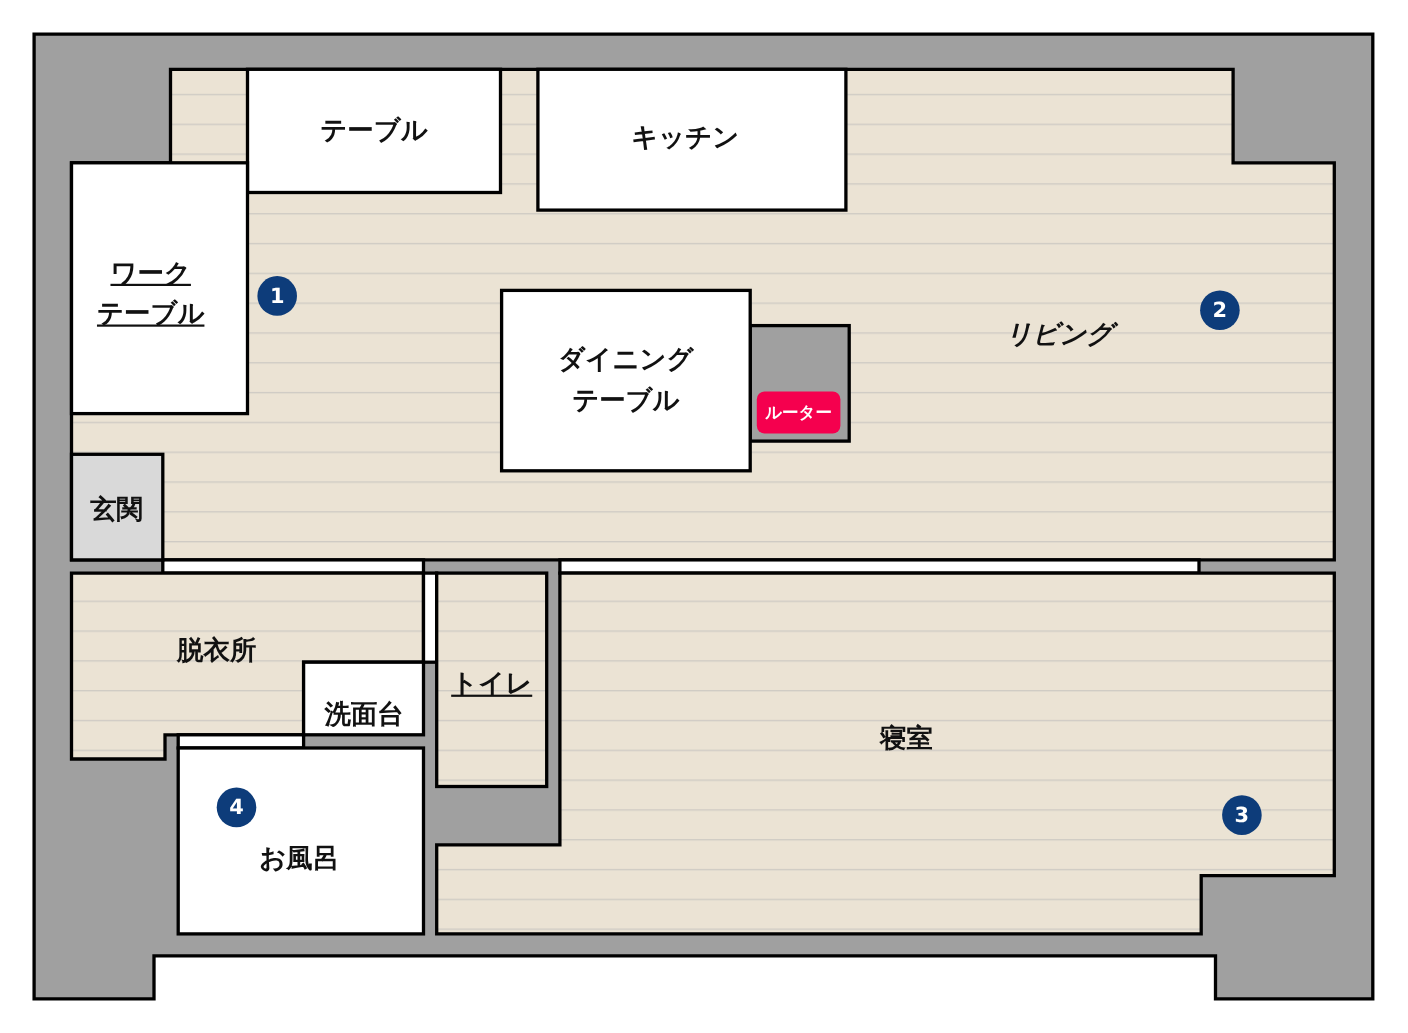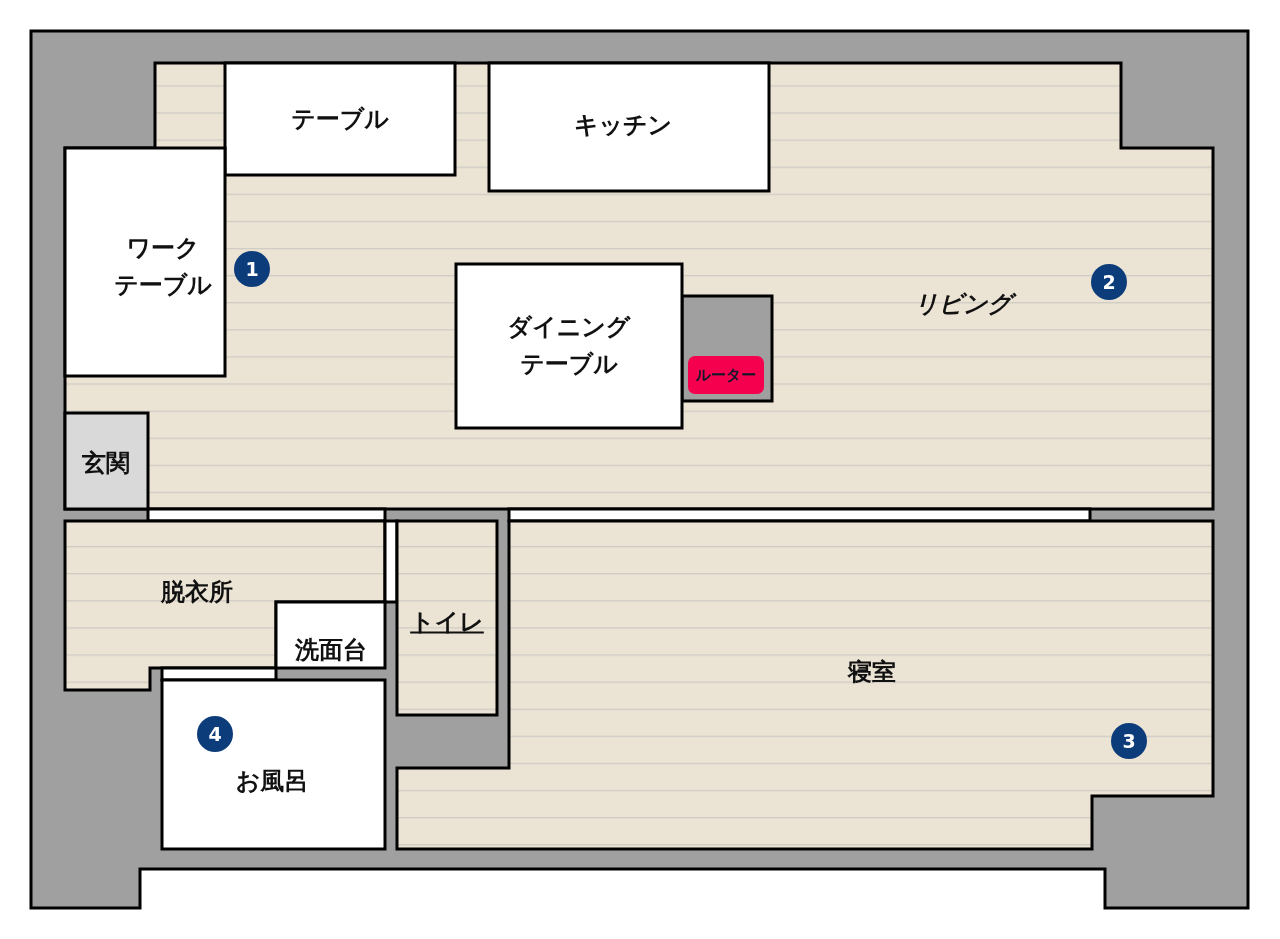--- a/index.html
+++ b/index.html
@@ -7,21 +7,21 @@
          font-family:"DejaVu Sans","Liberation Sans",sans-serif; }
   #plan { position:absolute; left:0; top:0; width:1280px; height:939px; }
   .label { position:absolute; font-weight:bold; font-size:24px; color:#111;
            text-align:center; line-height:37px; white-space:nowrap;
            transform:translate(-50%,-50%); }
   .marker { position:absolute; width:36px; height:36px; border-radius:50%;
             background:#0d3c7a; color:#fff; font-weight:bold; font-size:19px;
             display:flex; align-items:center; justify-content:center;
             transform:translate(-50%,-50%); }
   .router { position:absolute; left:688px; top:356px; width:76px; height:38px;
-            border-radius:7px; background:#f5004e; color:#0f172a; font-weight:bold;
+            border-radius:7px; background:#f5004e; color:#ffffff; font-weight:bold;
             font-size:15px; display:flex; align-items:center; justify-content:center; }
 </style>
 </head>
 <body>
 
 <svg id="plan" width="1280" height="939" viewBox="0 0 1280 939" xmlns="http://www.w3.org/2000/svg">
   <defs>
     <pattern id="planks" x="0" y="4" width="10" height="27.1" patternUnits="userSpaceOnUse">
       <rect width="10" height="27.1" fill="#ebe3d4"></rect>
       <line x1="0" y1="0.5" x2="10" y2="0.5" stroke="#cfcbc4" stroke-width="1.5"></line>
@@ -51,34 +51,34 @@
 
   <rect x="225" y="63" width="230" height="112" fill="#fff" stroke="#000" stroke-width="3"></rect>
   <rect x="489" y="63" width="280" height="128" fill="#fff" stroke="#000" stroke-width="3"></rect>
   <rect x="65" y="148" width="160" height="228" fill="#fff" stroke="#000" stroke-width="3"></rect>
   <rect x="682" y="296" width="90" height="105" fill="#a0a0a0" stroke="#000" stroke-width="3"></rect>
   <rect x="456" y="264" width="226" height="164" fill="#fff" stroke="#000" stroke-width="3"></rect>
 </svg>
 
 <div class="label" style="left:340px;top:119px;">テーブル</div>
 <div class="label" style="left:623px;top:125px;">キッチン</div>
-<div class="label" style="left:163px;top:267px;">
+<div class="label" style="left:137px;top:267px;text-decoration:underline;">
   <div>ワーク</div>
   <div>テーブル</div>
 </div>
 <div class="label" style="left:569px;top:346px;">
   <div>ダイニング</div>
   <div>テーブル</div>
 </div>
 <div class="label" style="left:963px;top:304px;font-style:italic;">リビング</div>
 <div class="label" style="left:106px;top:463px;">玄関</div>
 <div class="label" style="left:197px;top:592px;">脱衣所</div>
 <div class="label" style="left:331px;top:636px;margin-top:14px;">洗面台</div>
 <div class="label" style="left:447px;top:622px;text-decoration:underline;">トイレ</div>
-<div class="label" style="left:824px;top:672px;margin-left:48px;">寝室</div>
+<div class="label" style="left:824px;top:672px;">寝室</div>
 <div class="label" style="left:272px;top:767px;margin-top:14px;">お風呂</div>
 
 <div class="router">ルーター</div>
 
 <div class="marker" style="left:252px;top:269px;">1</div>
 <div class="marker" style="left:1109px;top:282px;">2</div>
 <div class="marker" style="left:1129px;top:741px;">3</div>
 <div class="marker" style="left:215px;top:734px;">4</div>
 
 </body></html>

